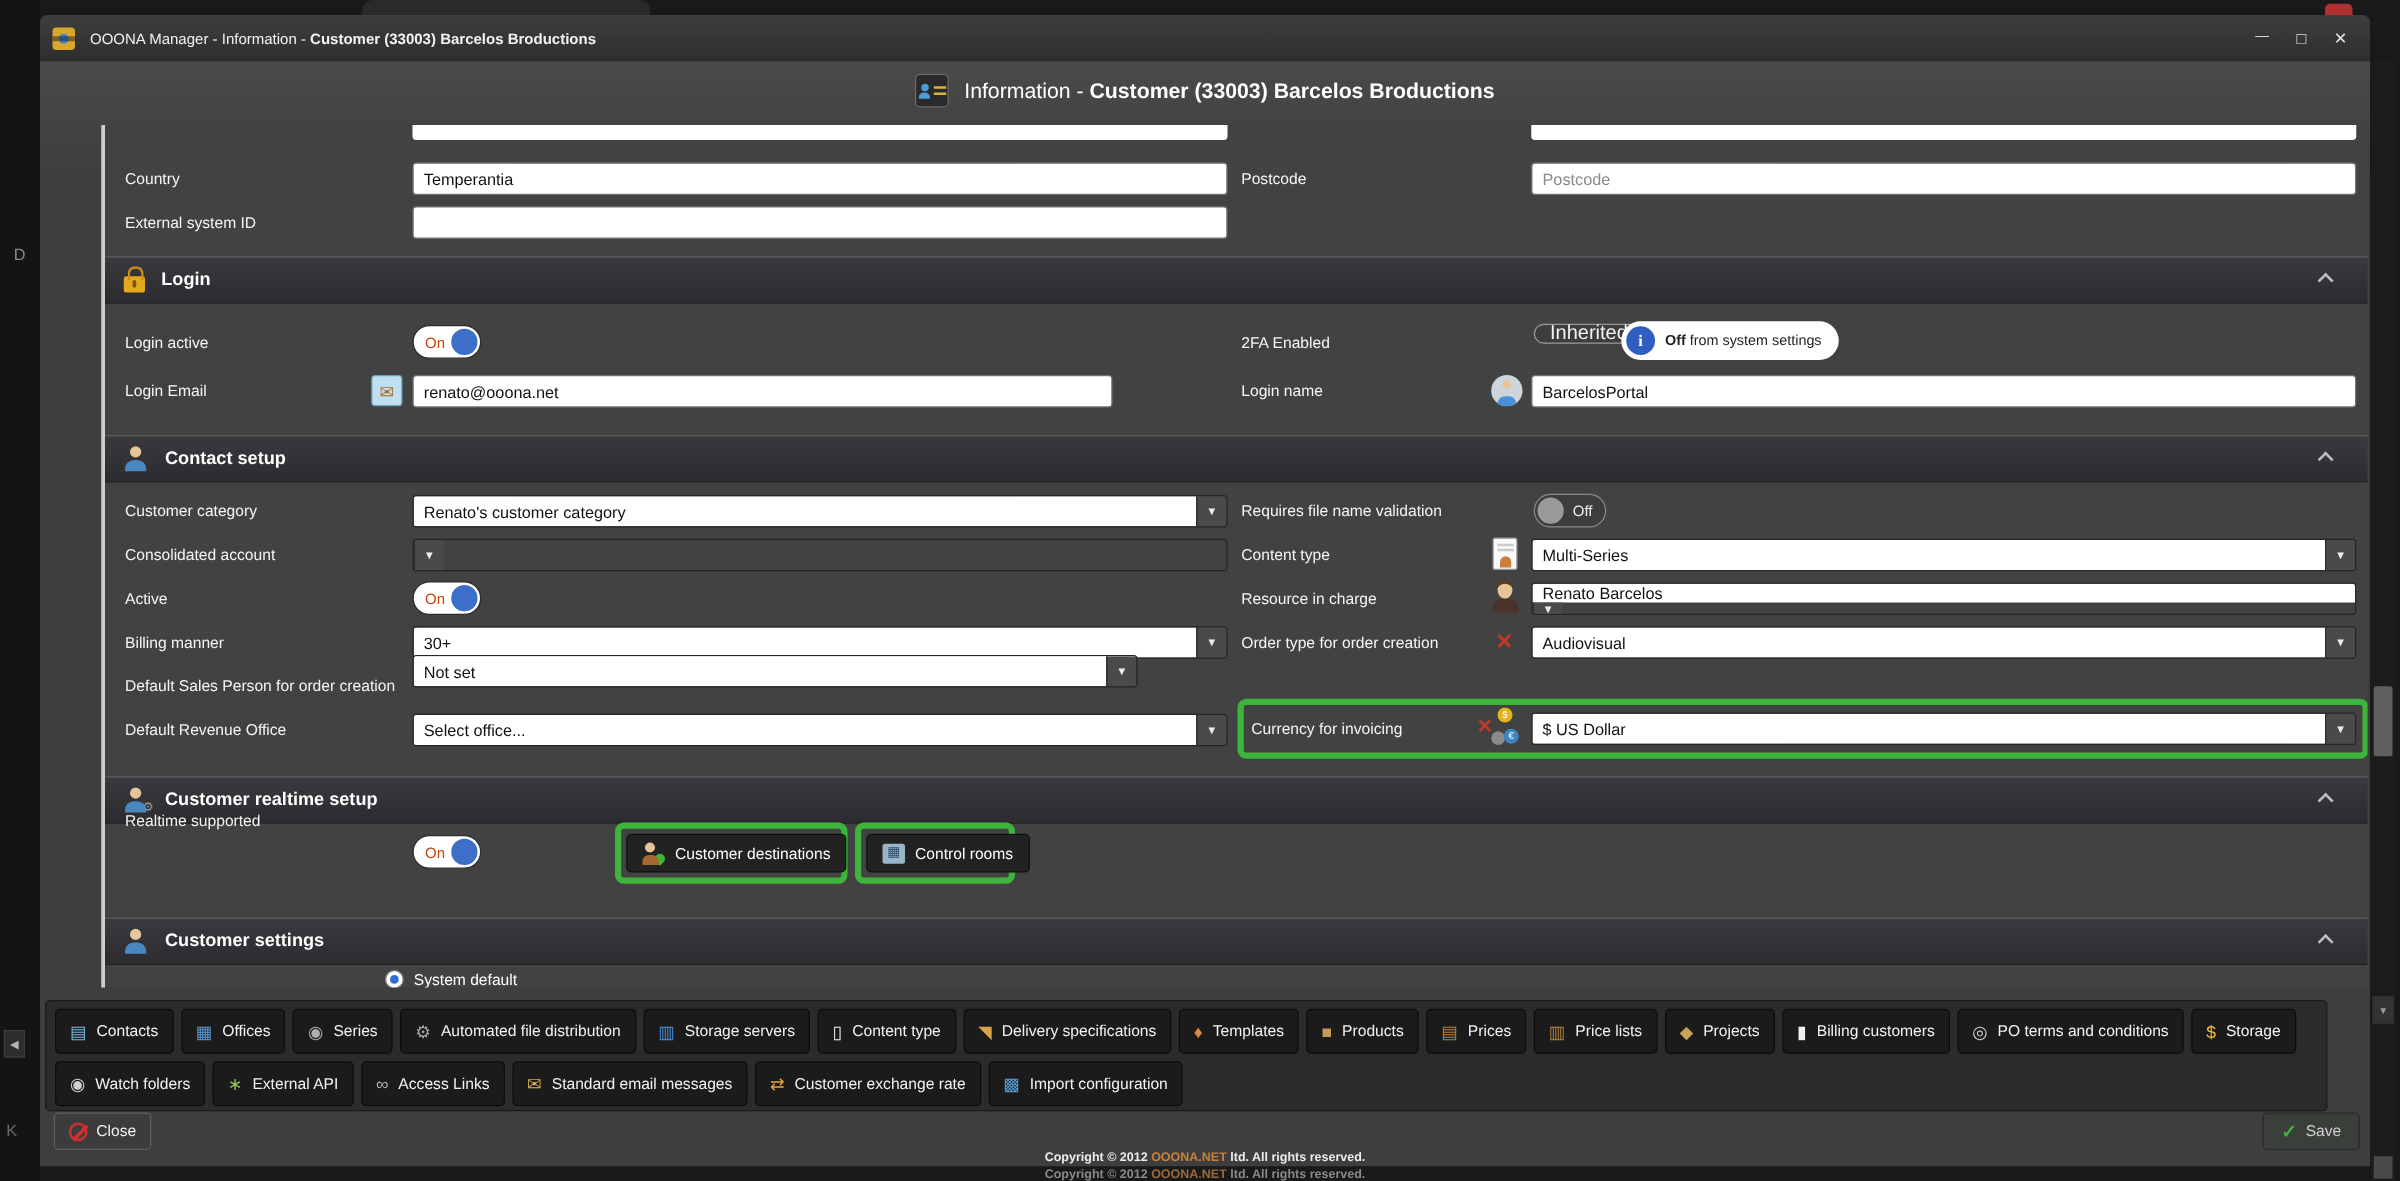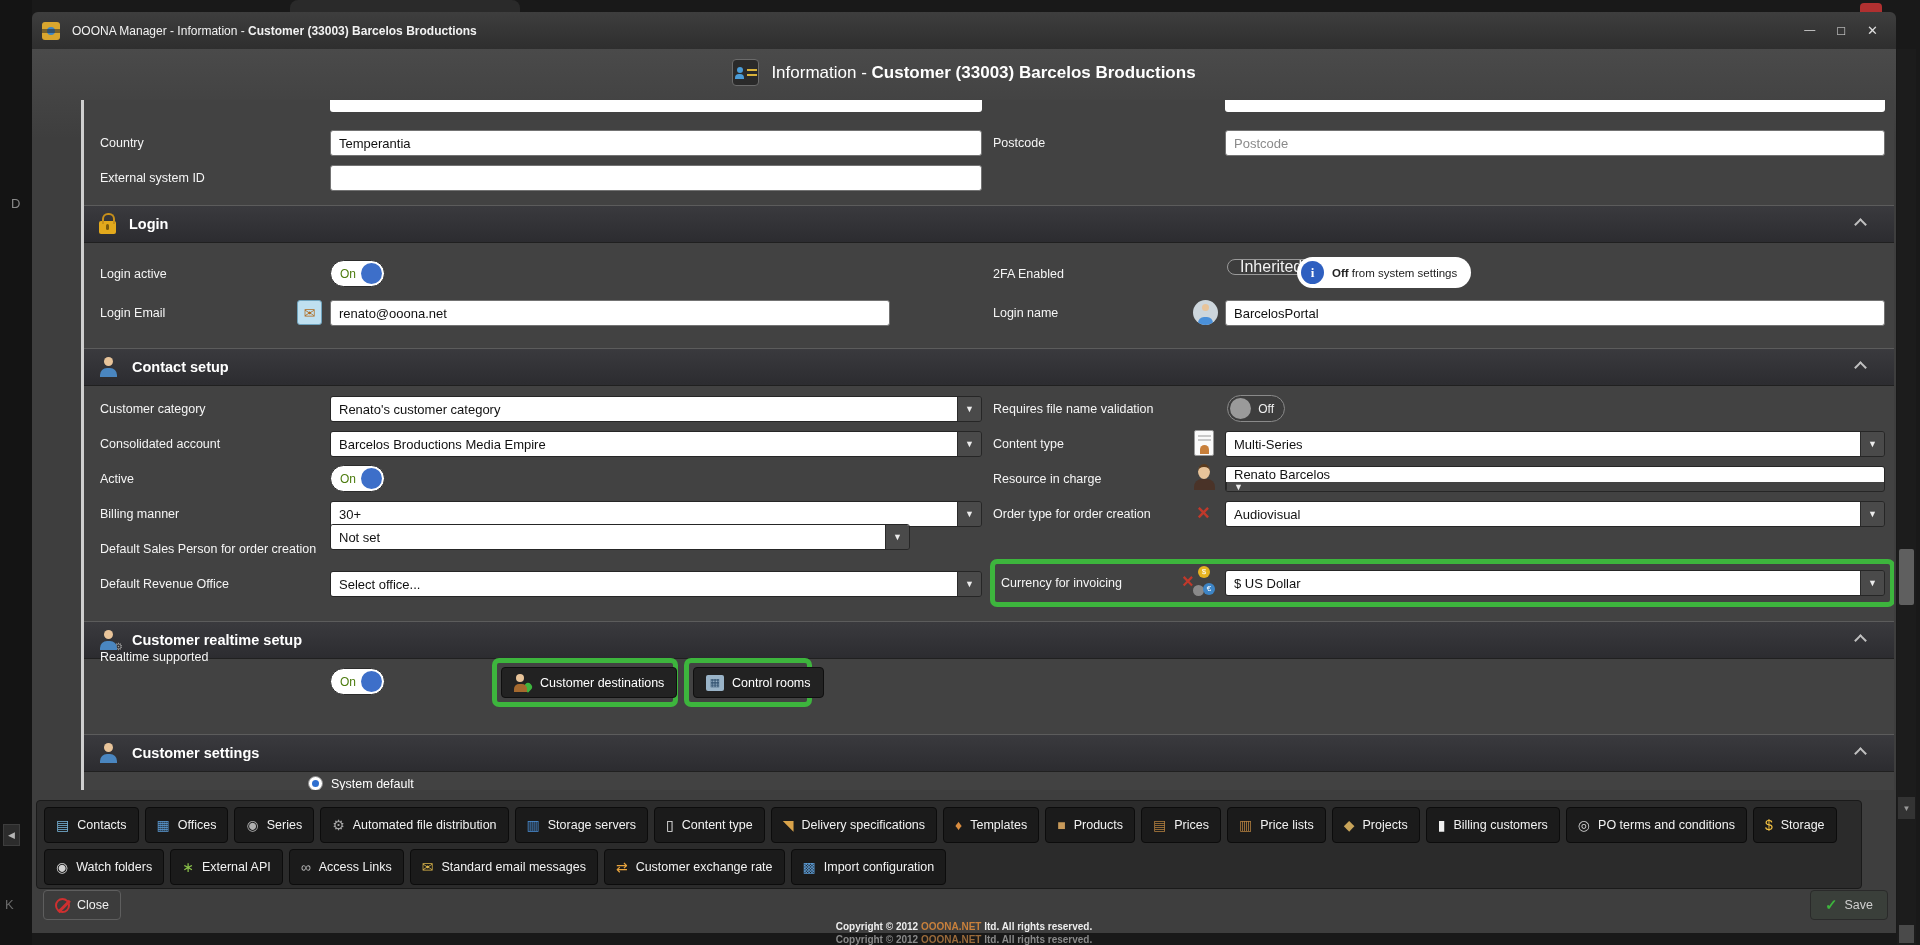--- a/index.html
+++ b/index.html
@@ -81,21 +81,21 @@
   .avatar-icon:after { content:""; position:absolute; bottom:0; left:1px; width:21px; height:11px; background:#4a3328; border-radius:8px 8px 0 0; }
   .redx-icon { position:absolute; color:#c0392b; font-weight:bold; font-size:22px; line-height:20px; }
   .currency-icon { position:absolute; width:34px; height:28px; }
   .currency-icon .cx { position:absolute; left:0; top:2px; color:#c0392b; font-weight:bold; font-size:20px; }
   .currency-icon .c1 { position:absolute; right:6px; top:-2px; width:12px; height:12px; background:#e6b320; border-radius:50%; color:#fff; font-size:8px; text-align:center; line-height:12px; }
   .currency-icon .c2 { position:absolute; right:12px; bottom:0; width:11px; height:11px; background:#8a8a8a; border-radius:50%; }
   .currency-icon .c3 { position:absolute; right:1px; bottom:1px; width:12px; height:12px; background:#3d85c6; border-radius:50%; color:#fff; font-size:8px; text-align:center; line-height:12px; }
 
   
   .toggle-on { position:absolute; width:55px; height:27px; background:#fff; border-radius:14px; border:1px solid #2c2c2c; }
-  .toggle-on .t-txt { position:absolute; left:9px; top:6px; font-size:12px; color:#4d7c0f; }
+  .toggle-on .t-txt { position:absolute; left:9px; top:6px; font-size:12px; color:#c2410c; }
   .toggle-on .t-knob { position:absolute; right:2px; top:2px; width:21px; height:21px; background:#3d6fc9; border-radius:50%; }
   .toggle-off { position:absolute; width:58px; height:27px; background:#3d3d3d; border-radius:14px; border:1px solid #8a8a8a; }
   .toggle-off .t-txt { position:absolute; right:10px; top:6px; font-size:12px; color:#f0f0f0; }
   .toggle-off .t-knob { position:absolute; left:2px; top:2px; width:21px; height:21px; background:#9a9a9a; border-radius:50%; }
   .pill { position:absolute; height:16px; background:#3d3d3d; border:1px solid #9a9a9a; border-radius:14px;
     color:#f2f2f2; font-size:16px; display:flex; align-items:center; padding:0 12px; }
   .info-badge { position:absolute; height:31px; background:#fff; border-radius:16px; display:flex; align-items:center; gap:8px; padding:0 14px 0 4px; }
   .info-badge .i-circ { width:23px; height:23px; background:#2e5fc0; border-radius:50%; color:#fff; font-size:13px; font-weight:bold; font-family:"Liberation Serif",serif; display:flex; align-items:center; justify-content:center; }
   .info-badge .i-txt { font-size:11.5px; color:#222; white-space:nowrap; }
   .info-badge .i-txt b { font-weight:bold; }
@@ -225,21 +225,20 @@
           <span class="arr">▼</span>
       </div>
       <span class="row-label" style="left:909px; top:296px;">Requires file name validation</span>
       <div class="toggle-off" style="left:1143px; top:295px;">
         <span class="t-knob"></span>
           <span class="t-txt">Off</span>
       </div>
 
       <span class="row-label" style="left:16px; top:331px;">Consolidated account</span>
       <div class="dd" style="left:246px; top:331px; width:652px;">
-        <span class="val">Barcelos Broductions Media Empire</span>
           <span class="arr">▼</span>
       </div>
       <span class="row-label" style="left:909px; top:331px;">Content type</span>
       <span class="doc-icon" style="left:1110px; top:330px;"></span>
       <div class="dd" style="left:1141px; top:331px; width:660px;">
         <span class="val">Multi-Series</span>
           <span class="arr">▼</span>
       </div>
 
       <span class="row-label" style="left:16px; top:366px;">Active</span>

